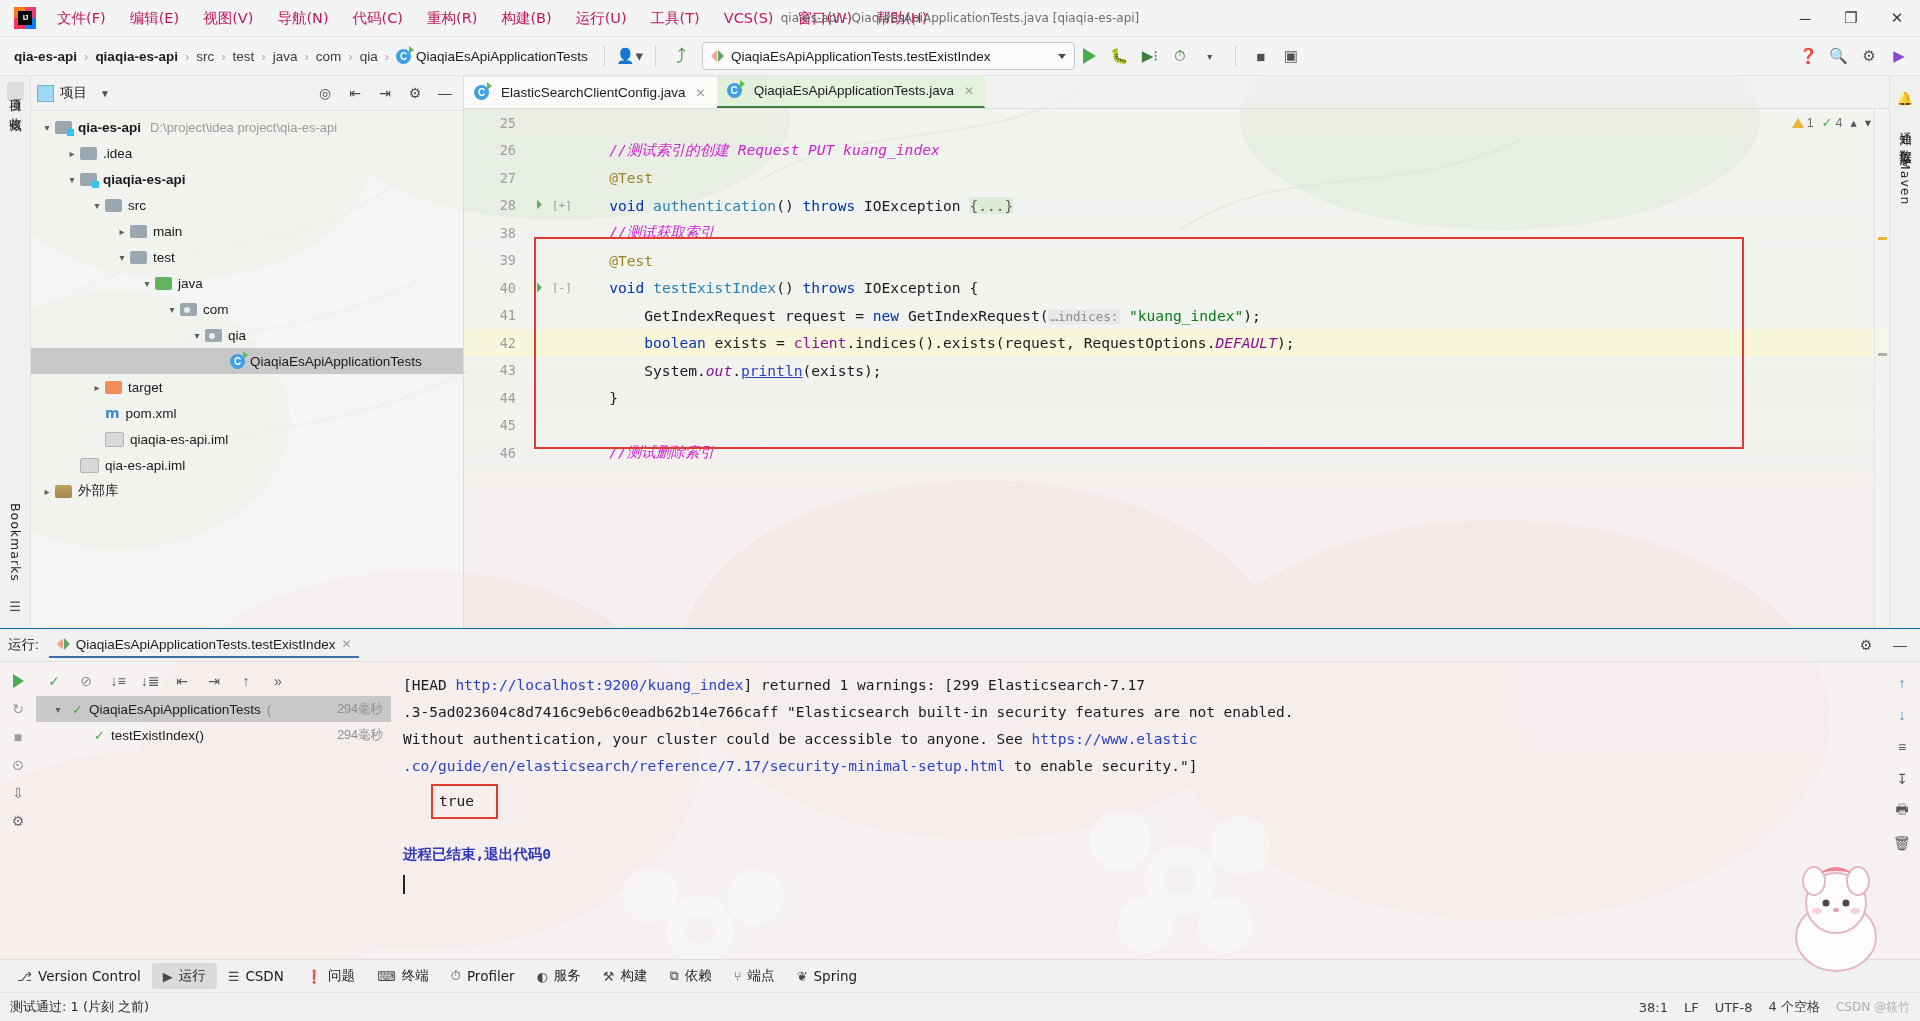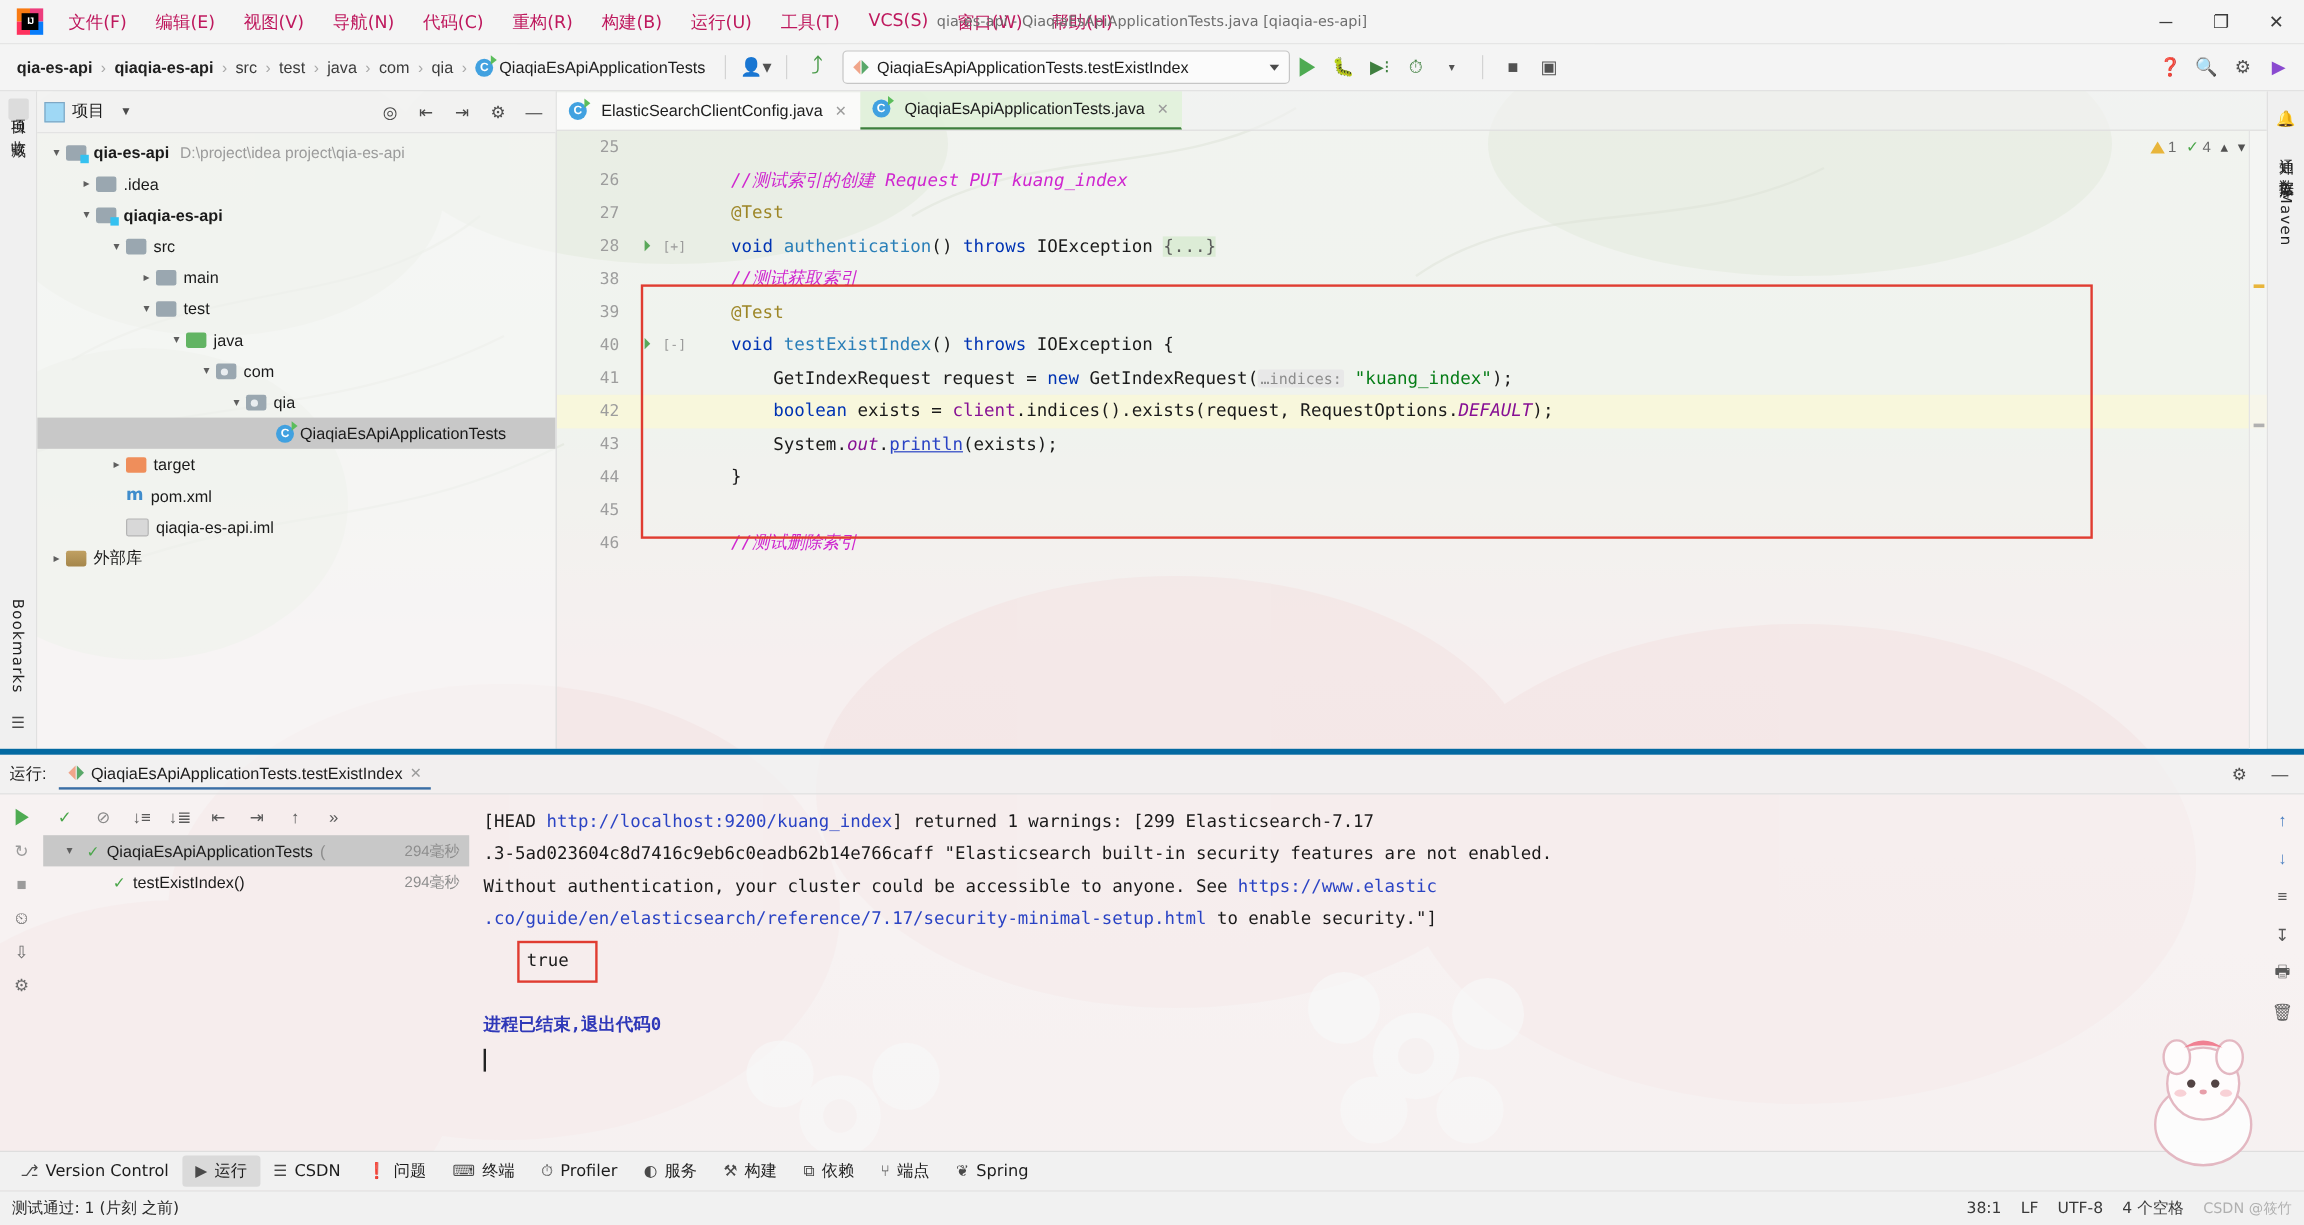--- a/index.html
+++ b/index.html
@@ -145,21 +145,21 @@
   .insp-mark{position:absolute;right:2px;width:9px;height:3px;}
   .editor-status{position:absolute;right:18px;top:6px;display:flex;align-items:center;gap:8px;
       font-family:"Liberation Sans",sans-serif;font-size:12.5px;}
   .warn-chip{display:flex;align-items:center;gap:3px;color:#6b6b6b;}
   .tri-warn{width:0;height:0;border-left:6px solid transparent;border-right:6px solid transparent;
       border-bottom:10px solid #e8b53a;}
   .chk-g{color:#4aa64a;font-size:13px;}
 
   
   .runpanel{height:330px;display:flex;flex-direction:column;flex:none;
-      border-top:5px solid #0369a1;background:rgba(250,250,250,.35);}
+      border-top:1px solid #0369a1;background:rgba(250,250,250,.35);}
   .run-head{height:32px;display:flex;align-items:center;padding:0 8px;gap:10px;flex:none;
       background:rgba(240,240,240,.65);border-bottom:1px solid #e0e0e0;font-size:13.5px;}
   .run-tab{display:flex;align-items:center;gap:6px;padding:4px 8px;border-bottom:2px solid #3a6ea5;}
   .run-body{flex:1;display:flex;min-height:0;}
   .run-toolbar{width:36px;display:flex;flex-direction:column;align-items:center;padding-top:6px;
      gap:2px;flex:none;}
   .rt-ic{width:28px;height:26px;display:flex;align-items:center;justify-content:center;font-size:14px;color:#4d4d4d;}
   .run-mid{flex:1;display:flex;min-width:0;}
   .test-tree{width:355px;flex:none;padding-top:4px;font-size:13.5px;}
   .tt-toolbar{height:30px;display:flex;align-items:center;gap:4px;padding:0 4px;}
@@ -413,20 +413,26 @@
             <span class="m-ic">m</span>
             <span class="lbl">pom.xml</span>
           </div>
           <div class="trow">
             <span style="width:58px;flex:none;"></span>
             <span class="arw"></span>
             <span class="fold" style="background:#d8d8d8;border:1px solid #b4b4b4;"></span>
             <span class="lbl">qiaqia-es-api.iml</span>
           </div>
           <div class="trow">
+            <span style="width:33px;flex:none;"></span>
+            <span class="arw"></span>
+            <span class="fold" style="background:#d8d8d8;border:1px solid #b4b4b4;"></span>
+            <span class="lbl">qia-es-api.iml</span>
+          </div>
+          <div class="trow">
             <span style="width:8px;flex:none;"></span>
             <span class="arw closed"></span>
             <span class="lib-ic"></span>
             <span class="lbl">外部库</span>
           </div>
         </div>
     </div>
 
     <div class="editorcol">
       <div class="tabs">

